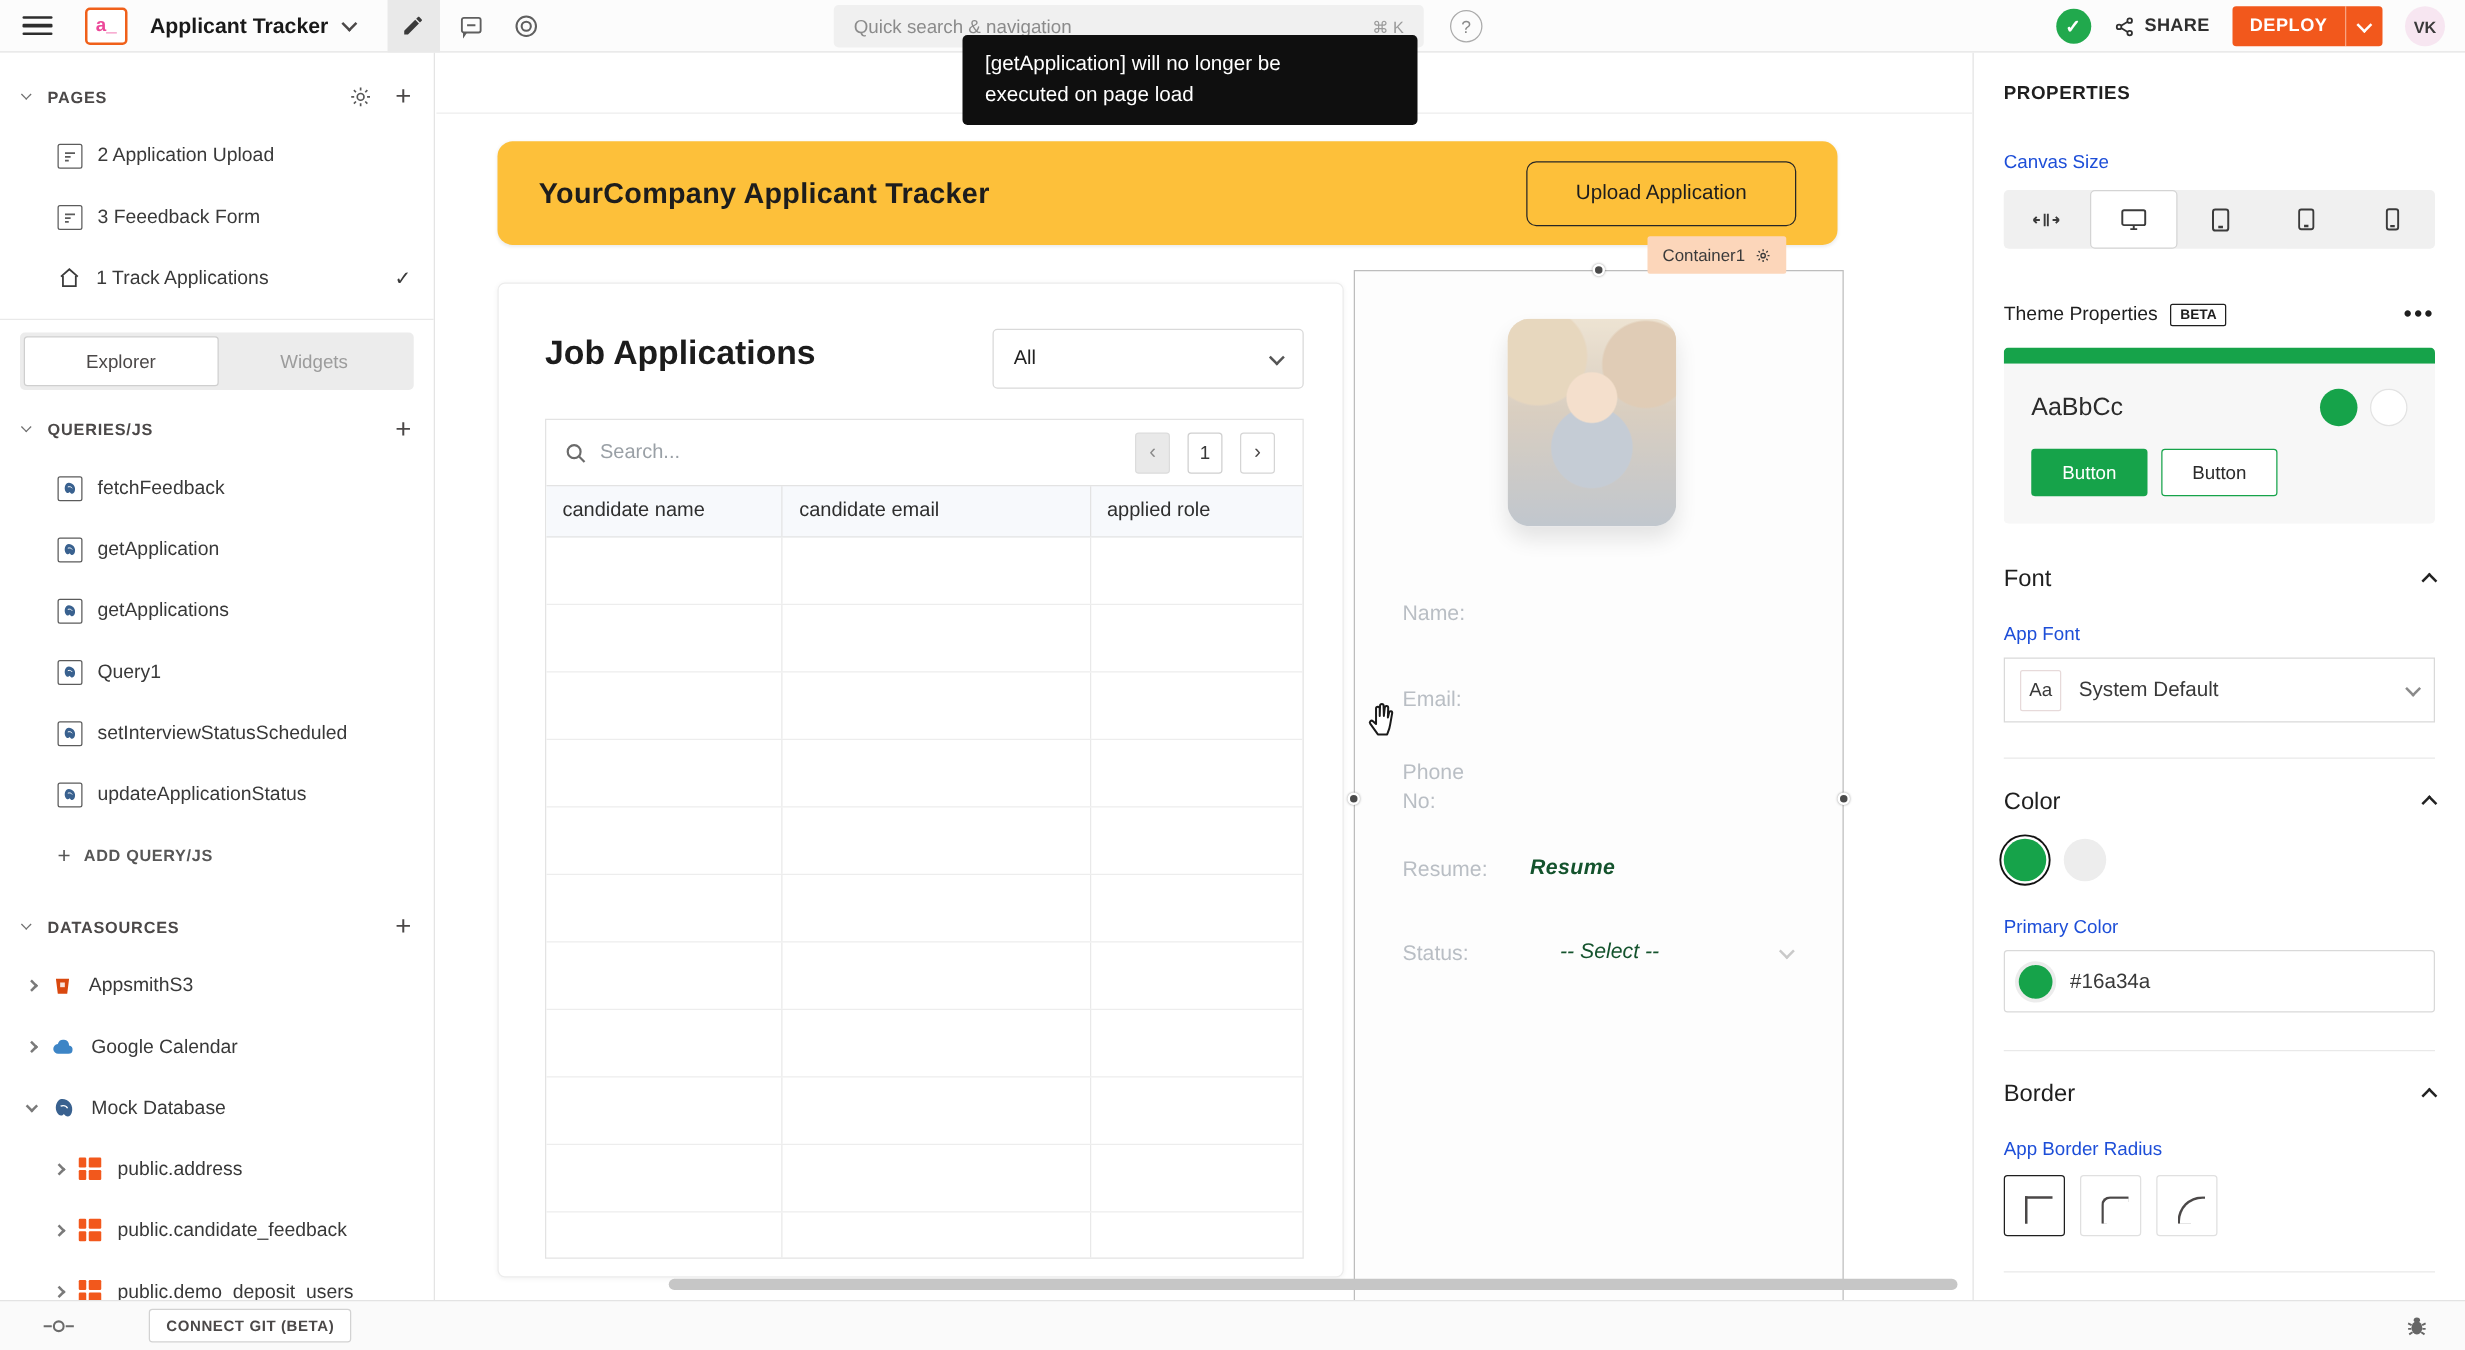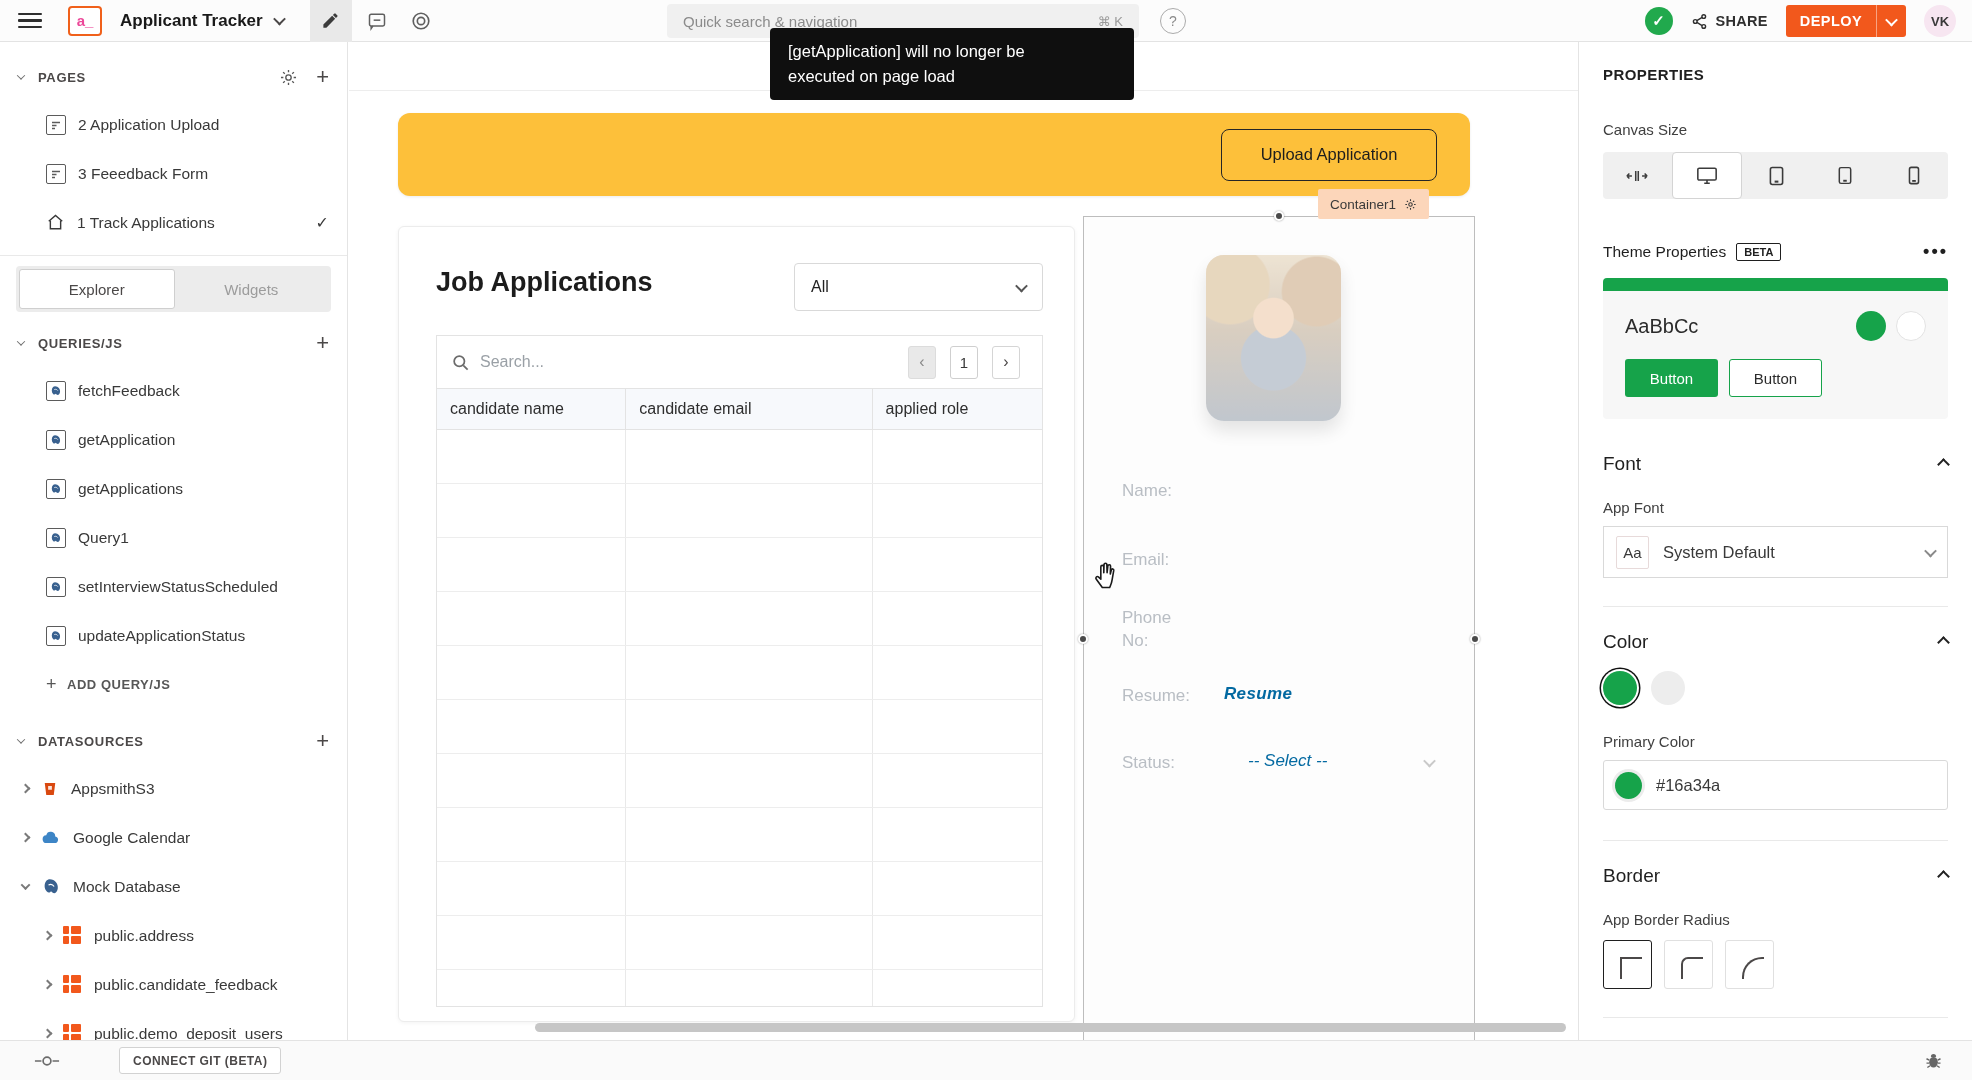--- a/index.html
+++ b/index.html
@@ -102,31 +102,31 @@
   .photo{position:absolute;left:122px;top:38px;width:135px;height:166px;border-radius:18px;overflow:hidden;opacity:.42;box-shadow:0 10px 18px rgba(0,0,0,.25);}
   .photo .ph-bg{width:100%;height:100%;
     background:
       radial-gradient(circle at 50% 38%, #e8b88a 0 16%, transparent 17%),
       radial-gradient(circle at 50% 62%, #7a8aa0 0 26%, transparent 27%),
       radial-gradient(circle at 18% 18%, #caa36a 0 22%, transparent 23%),
       radial-gradient(circle at 82% 22%, #b98a55 0 20%, transparent 21%),
       linear-gradient(180deg,#d9c19a 0%, #a98f6e 45%, #6f7d8e 100%);}
   .fld{position:absolute;left:38px;display:flex;font-size:17px;color:#b9bec4;}
   .fld .lab{width:102px;flex:none;line-height:23px;}
-  .fld .val{color:#0369a1;font-style:italic;}
+  .fld .val{color:#14532d;font-style:italic;}
   .resume-val{font-style:italic;font-weight:700;letter-spacing:.02em;}
   .status-val{color:#d3d6da;}
   .fld .chv{color:#c9c9c9;align-self:center;}
   .scrollx{position:absolute;left:186px;top:981px;width:1031px;height:9px;border-radius:5px;background:#c6c6c6;}
   .handcur{position:absolute;left:742px;top:516px;z-index:9;}
 
   
   .props{position:absolute;right:0;top:42px;width:394px;height:998px;background:#fff;border-left:1px solid #e4e4e4;padding:0 24px;overflow:hidden;}
   .props .ptitle{margin-top:24px;font-size:15px;font-weight:700;letter-spacing:.03em;color:#1f1f1f;}
-  .plabel{font-size:15px;color:#404040;}
+  .plabel{font-size:15px;color:#1d4ed8;}
   .canvas-size-lbl{margin-top:38px;}
   .devseg{margin-top:14px;height:47px;background:#f0f0f0;border-radius:4px;display:flex;padding:0;}
   .devseg .cell{flex:1;display:flex;align-items:center;justify-content:center;color:#3b3b3b;cursor:pointer;border-radius:4px;}
   .devseg .cell.on{background:#fff;border:1px solid #d4d4d4;}
   .theme-head{margin-top:42px;display:flex;align-items:center;}
   .theme-head .tlbl{font-size:15.5px;color:#1f1f1f;}
   .beta{margin-left:10px;border:1px solid #1f1f1f;border-radius:2px;font-size:11px;font-weight:700;padding:2px 7px;color:#1f1f1f;}
   .dots{margin-left:auto;font-size:18px;font-weight:700;color:#1f1f1f;letter-spacing:2px;cursor:pointer;}
   .themecard{margin-top:16px;border-radius:4px;overflow:hidden;cursor:pointer;}
   .themecard .bar{height:13px;background:#16a34a;}
@@ -426,20 +426,21 @@
         <div></div>
       </span>
     <span>public.demo_deposit_users</span>
   </div>
 </div>
 
 <div class="canvas">
   <div class="topline"></div>
 
   <div class="banner">
+    <h1>YourCompany Applicant Tracker</h1>
     <button class="upload">Upload Application</button>
   </div>
 
   <div class="selbadge">
     <span>Container1</span>
     <span class="icon">
       <svg width="13" height="13" viewBox="0 0 24 24" fill="none" stroke="#3a3a3a" stroke-width="2">
           <circle cx="12" cy="12" r="3.2"></circle>
           <path d="M12 2.5v3M12 18.5v3M2.5 12h3M18.5 12h3M5.2 5.2l2.1 2.1M16.7 16.7l2.1 2.1M18.8 5.2l-2.1 2.1M7.3 16.7l-2.1 2.1"></path>
         </svg>

